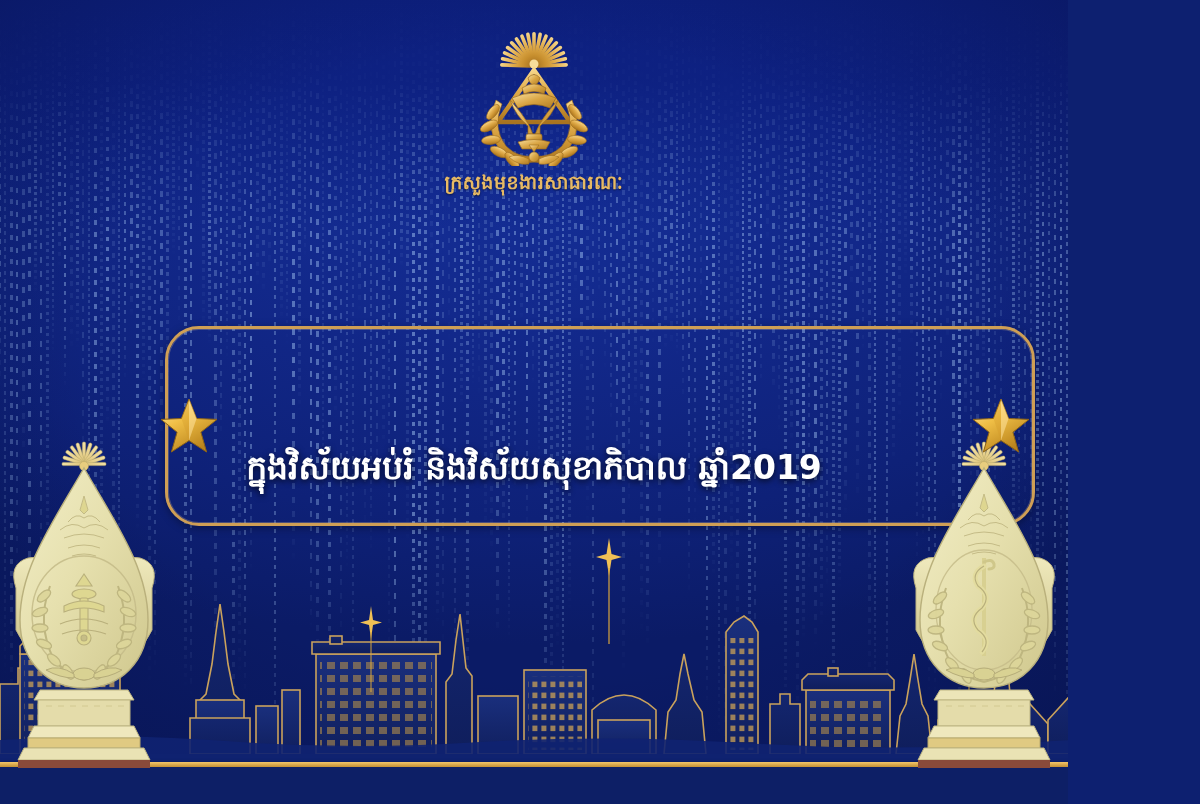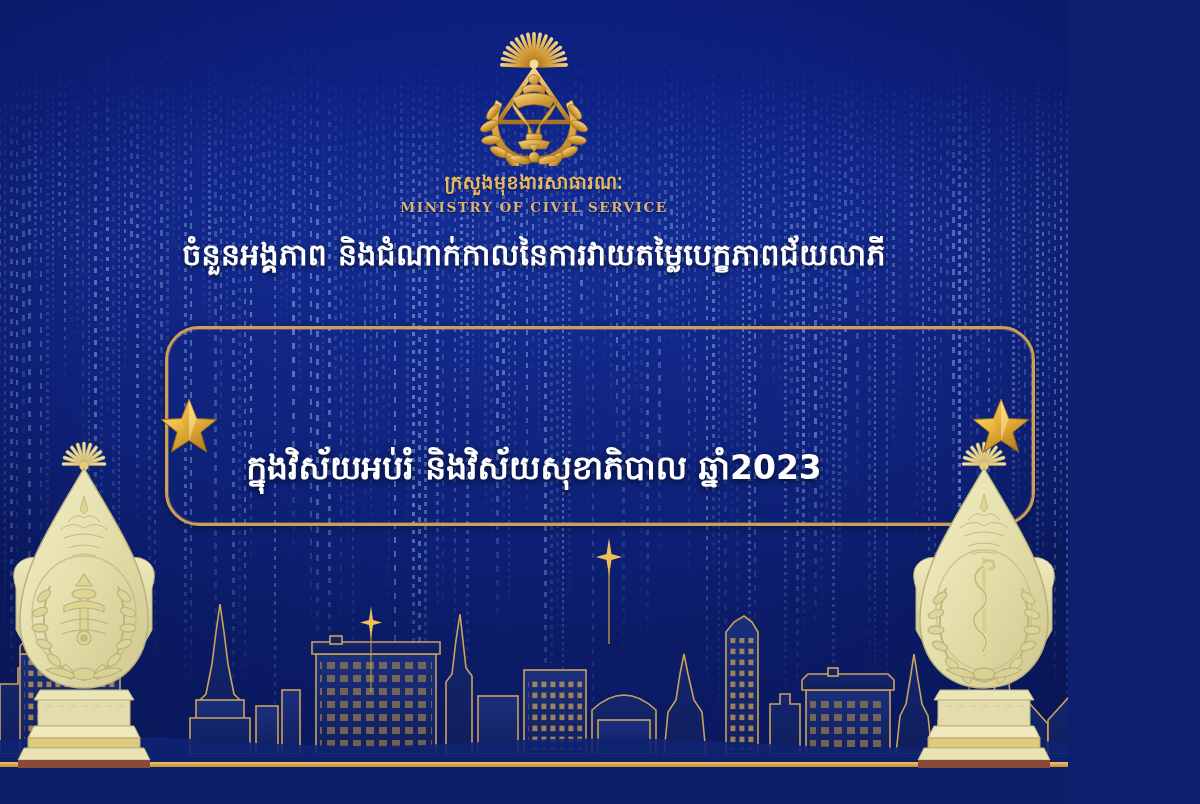--- a/index.html
+++ b/index.html
@@ -730,24 +730,22 @@
       </g>
 
       <g fill="url(#gld2)" stroke="#9c6c1d" stroke-width=".6">
         <circle cx="68" cy="131" r="5"></circle>
         <path d="M68 126 l5 -7 l-10 0 Z"></path>
         <path d="M63 133 q-12 -6 -20 -2 q9 9 20 7 Z"></path>
         <path d="M73 133 q12 -6 20 -2 q-9 9 -20 7 Z"></path>
       </g>
     </svg>
     <div class="min-kh">ក្រសួងមុខងារសាធារណៈ</div>
-    <div class="min-en">MINISTRY OF CIVIL SERVICE</div>
   </div>
 
-  <div class="topline">ចំនួនអង្គភាព និងជំណាក់កាលនៃការវាយតម្លៃបេក្ខភាពជ័យលាភី</div>
 
   <div class="frame"></div>
 
   <svg class="star-l" width="58" height="56" viewBox="0 0 58 56">
     <defs>
       <linearGradient id="starg" x1="0" y1="0" x2="0.6" y2="1">
         <stop offset="0%" stop-color="#ffe9a8"></stop>
         <stop offset="45%" stop-color="#f0bf46"></stop>
         <stop offset="100%" stop-color="#b9831c"></stop>
       </linearGradient>
@@ -755,15 +753,15 @@
     <path d="M29 1 L36.6 20.5 L57 21.4 L40.9 34.2 L46.6 54 L29 42.6 L11.4 54 L17.1 34.2 L1 21.4 L21.4 20.5 Z" fill="url(#starg)" stroke="#8f6416" stroke-width="1"></path>
     <path d="M29 1 L36.6 20.5 L29 42.6 Z" fill="#ffe4a0" opacity=".55"></path>
     <path d="M29 1 L21.4 20.5 L29 42.6 Z" fill="#d39a2a" opacity=".35"></path>
   </svg>
   <svg class="star-r" width="58" height="56" viewBox="0 0 58 56">
     <path d="M29 1 L36.6 20.5 L57 21.4 L40.9 34.2 L46.6 54 L29 42.6 L11.4 54 L17.1 34.2 L1 21.4 L21.4 20.5 Z" fill="url(#starg)" stroke="#8f6416" stroke-width="1"></path>
     <path d="M29 1 L36.6 20.5 L29 42.6 Z" fill="#ffe4a0" opacity=".55"></path>
     <path d="M29 1 L21.4 20.5 L29 42.6 Z" fill="#d39a2a" opacity=".35"></path>
   </svg>
 
-  <div class="subtitle2">ក្នុងវិស័យអប់រំ និងវិស័យសុខាភិបាល ឆ្នាំ2023</div>
+  <div class="subtitle2">ក្នុងវិស័យអប់រំ និងវិស័យសុខាភិបាល ឆ្នាំ2019</div>
 
 </div>
 
 </body></html>

